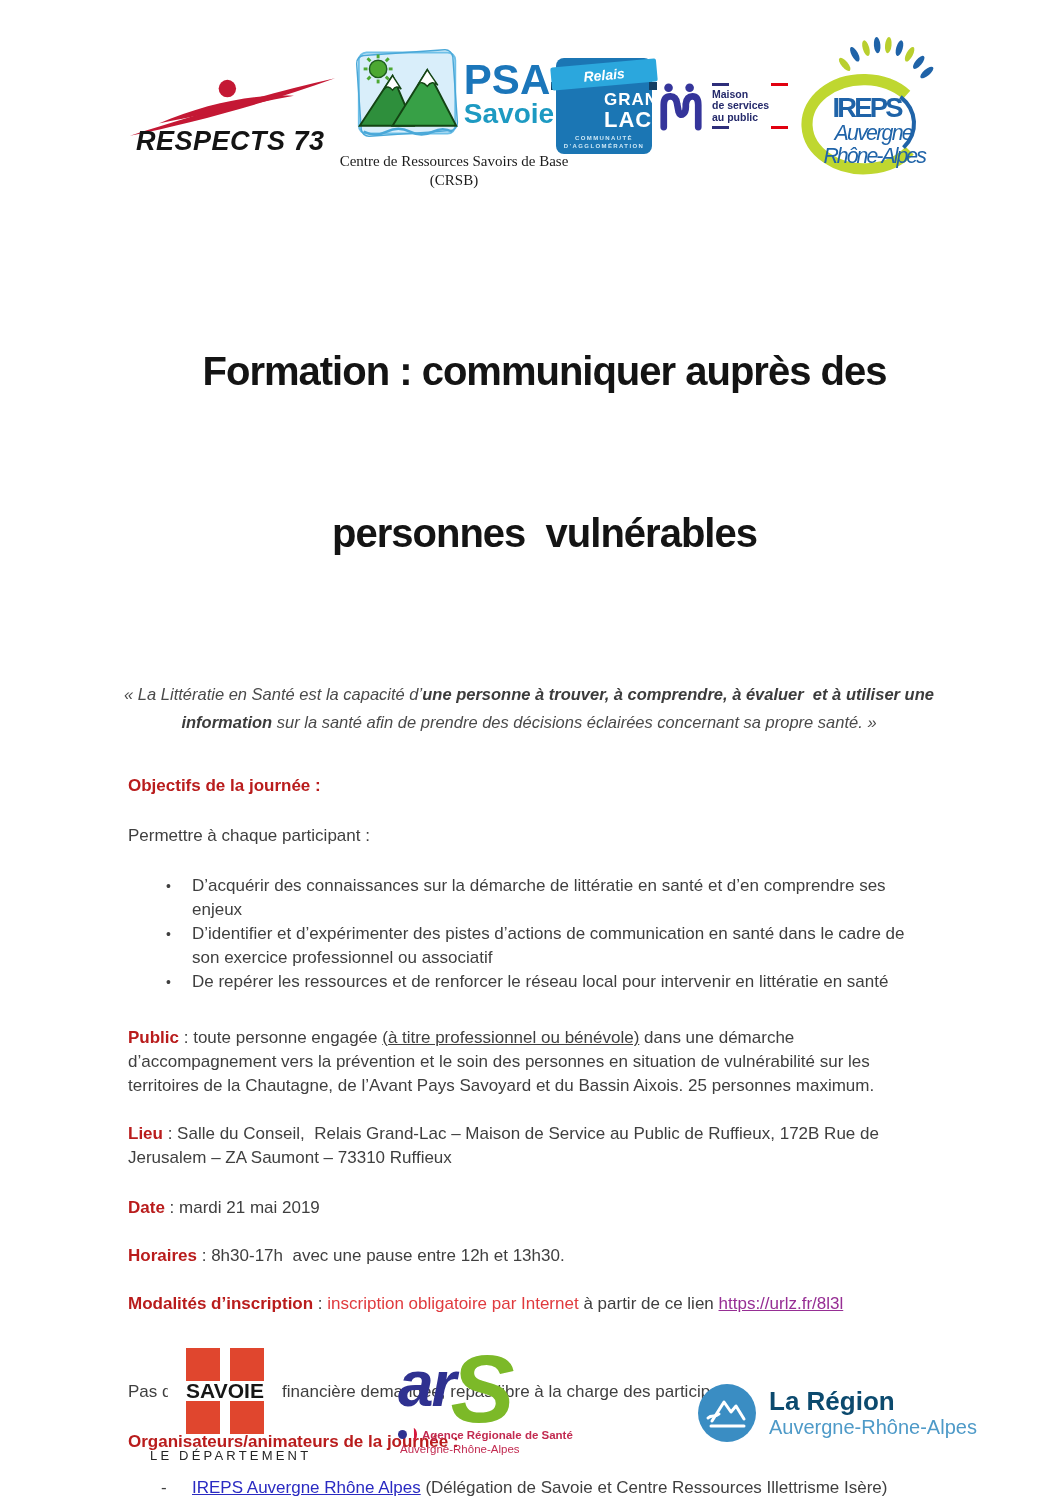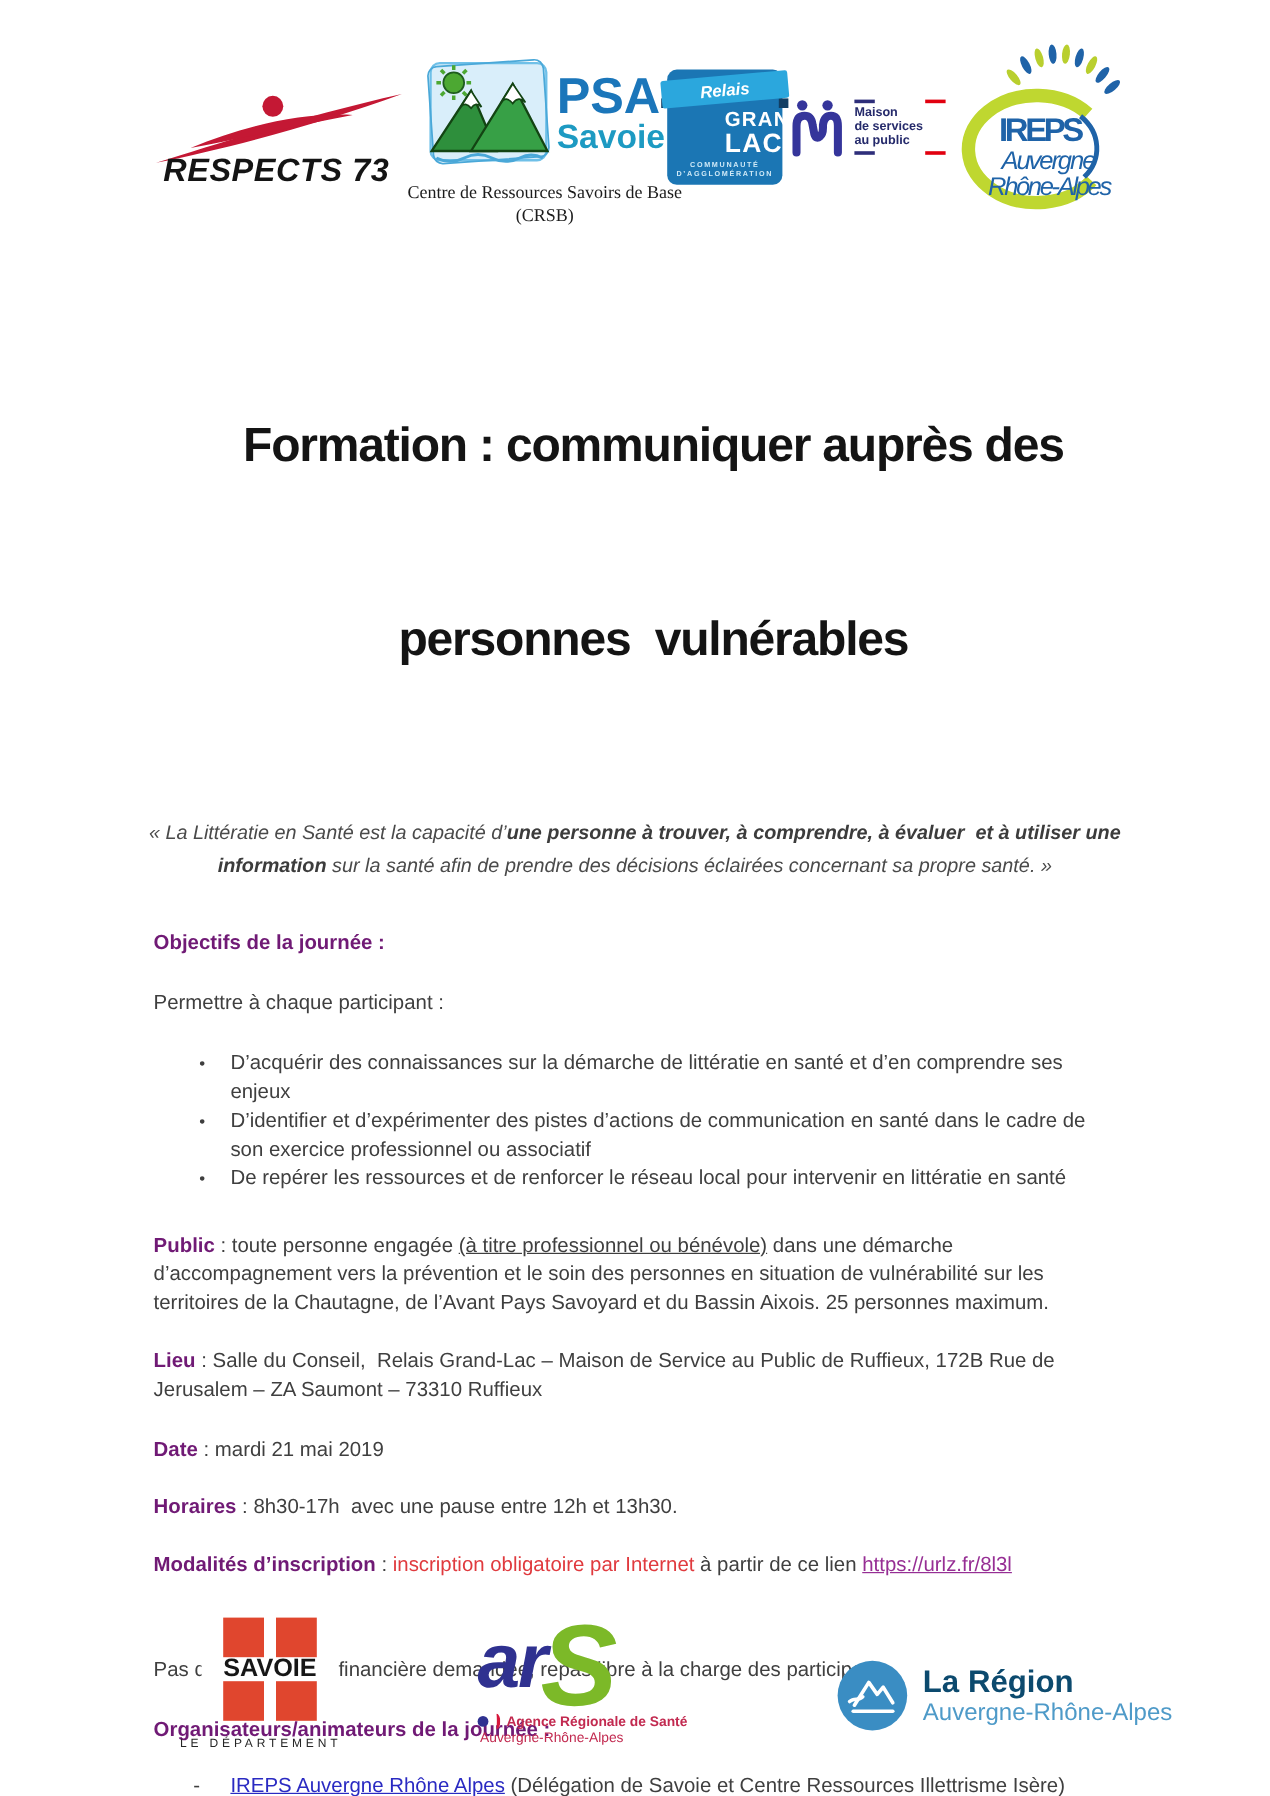--- a/index.html
+++ b/index.html
@@ -66,42 +66,42 @@
   .quote {
     margin: 12px auto 0; width: 830px; text-align:center;
     font-style: italic; font-size: 16.5px; line-height: 28px; color:#4a4a4a;
     white-space: pre-wrap;
   }
   .quote .qb { font-weight: 700; color:#3c3c3c; }
 
   
   .content { padding: 0 128px; }
   .para { font-size:17px; line-height:24px; color:#3f3f3f; white-space:pre-wrap; }
-  .b { font-weight:700; color:#701a75; }
+  .b { font-weight:700; color:#b91c1c; }
   .red { color:#e03a3e; }
   .lnk  { color:#2a2ac2; text-decoration:underline; cursor:pointer; }
   .lnkv { color:#962e94; text-decoration:underline; cursor:pointer; }
   .ul { text-decoration: underline; }
 
   .li { display:flex; }
   .li .mk { flex:none; width:26px; padding-left:0; text-align:left; }
   .bullets .li .mk { margin-left:38px; font-size:14px; }
   .dashes  .li .mk { margin-left:33px; width:31px; }
   .li .tx { flex:1; }
 
   
   .footer { position:absolute; left:0; top:1338px; width:1058px; height:150px; }
   .f-item { position:absolute; }
 
   .savoie { left: 150px; top: 10px; width: 150px; }
   .sav-grid { position:relative; width:102px; height:86px; margin:0 auto; }
   .sav-sq { position:absolute; width:34px; height:34px; background:#e0462e; }
   .sav-band { position:absolute; left:-6px; right:-6px; top:33px; height:20px; background:#fff; display:flex; align-items:center; justify-content:center; }
   .sav-name { font-weight:700; font-size:21px; color:#161616; letter-spacing:0; }
-  .sav-sub { margin-top:14px; font-size:10px; letter-spacing:3.2px; color:#262626; font-weight:500; white-space:nowrap; }
+  .sav-sub { margin-top:14px; text-align:center; font-size:13px; letter-spacing:3.2px; color:#262626; font-weight:500; white-space:nowrap; }
 
   .ars { left: 398px; top: 14px; width: 210px; }
   .ars-row { display:flex; align-items:flex-start; position:relative; height:74px;font-style:italic; }
   .ars-ar { font-weight:700; font-size:64px; line-height:64px; color:#2f3190; letter-spacing:-2px; }
   .ars-s  { font-weight:700; font-size:96px; line-height:74px; color:#7cb928; margin-left:-4px; }
   .ars-cap { position:relative; z-index:2; margin-top:2px; width:168px; }
   .ars-cap-row { display:flex; align-items:center; }
   .ars-dot { width:9px; height:9px; border-radius:50%; background:#2f3190; flex:none; }
   .ars-cres { width:7px; height:13px; border-right:3px solid #d6173c; border-radius:50%; margin:0 5px 0 3px; flex:none; }
   .ars-c1 { font-size:11.5px; font-weight:700; color:#c22a50; white-space:nowrap; }

